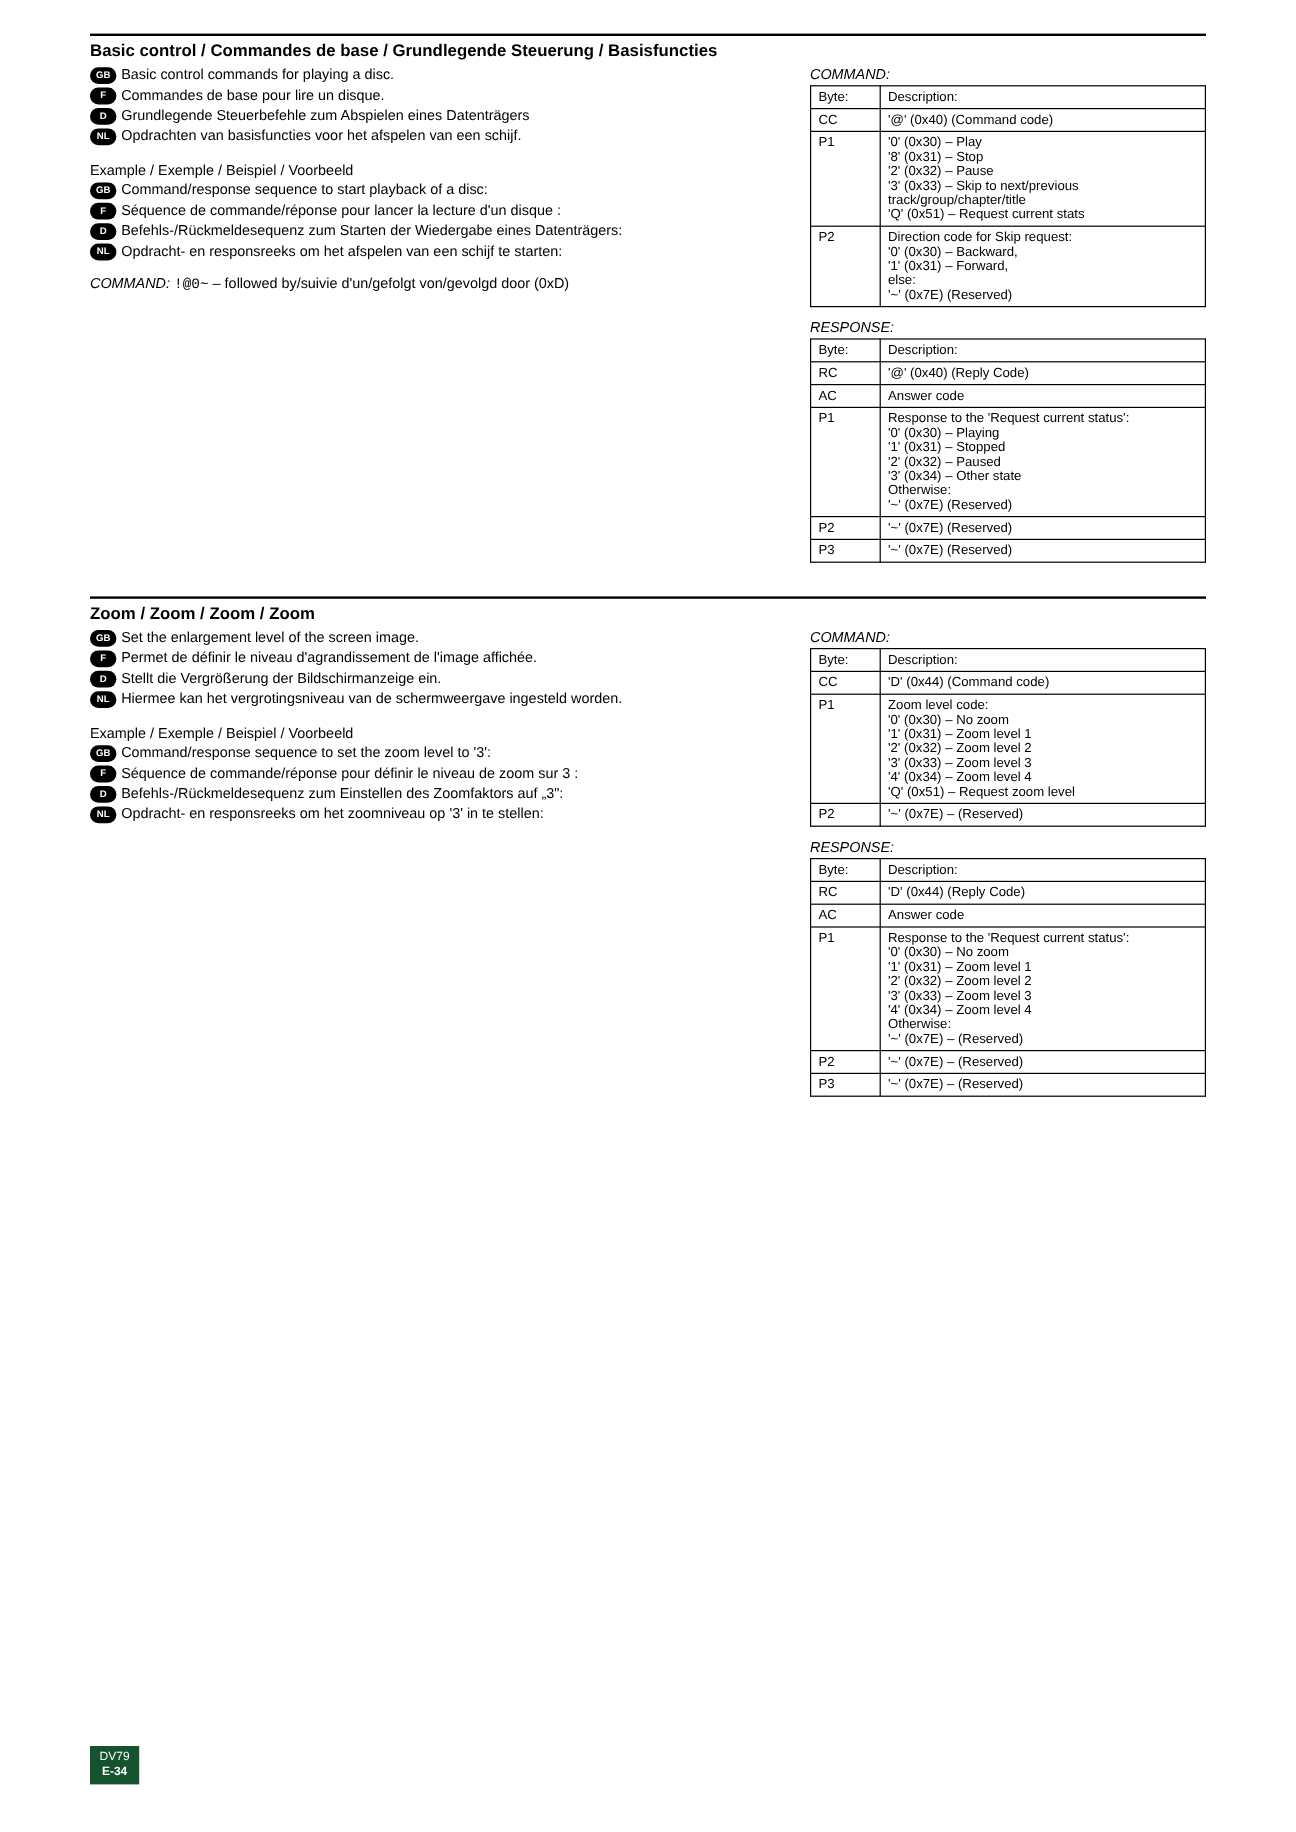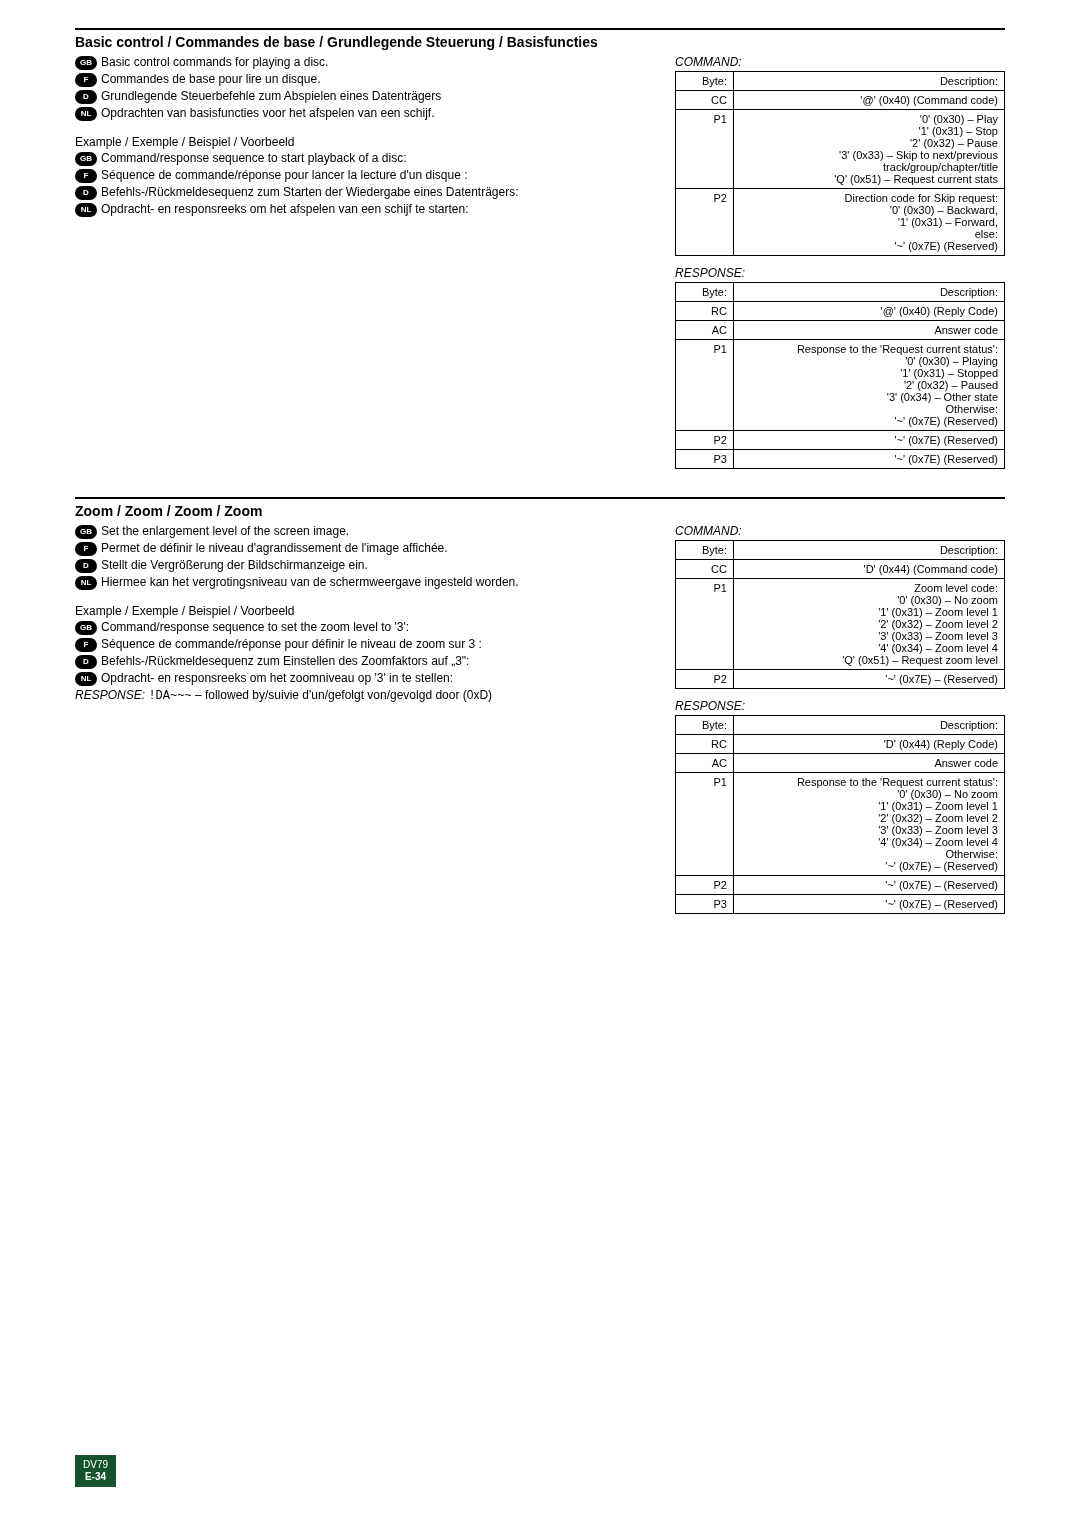--- a/index.html
+++ b/index.html
@@ -36,21 +36,21 @@
   .tbl-title { font-style: italic; margin: 2px 0 2px 0; font-size:12px; }
   table.spec {
     width: 100%;
     border-collapse: collapse;
     font-size: 11px;
     margin-bottom: 10px;
   }
   table.spec td, table.spec th {
     border: 1px solid #000;
     padding: 3px 6px;
-    text-align: right;
+    text-align: left;
     vertical-align: top;
   }
   .page-badge {
     position: absolute;
     left: 75px;
     bottom: 40px;
     background:#14532d; color:#fff;
     padding: 4px 8px;
     font-size: 10px;
     line-height: 12px;
@@ -95,39 +95,44 @@
       </div>
     <div class="lang-line">
         <span class="badge">D</span>
         <span>Befehls-/Rückmeldesequenz zum Starten der Wiedergabe eines Datenträgers:</span>
       </div>
     <div class="lang-line">
         <span class="badge">NL</span>
         <span>Opdracht- en responsreeks om het afspelen van een schijf te starten:</span>
       </div>
 
+    <div style="margin-top:12px">
+      <span class="mono-italic">COMMAND:</span>
+      <span class="mono">!@0~</span>
+      <span> – followed by/suivie d'un/gefolgt von/gevolgd door (0xD)</span>
+    </div>
   </div>
 
   <div class="right-col">
     <div class="tbl-title">COMMAND:</div>
     <table class="spec">
       <tbody>
           <tr>
             <td style="width:45px">Byte:</td>
             <td>Description:</td>
           </tr>
       <tr>
             <td>CC</td>
             <td>'@' (0x40) (Command code)</td>
           </tr>
       <tr>
             <td>P1</td>
           <td>
             <div>'0' (0x30) – Play</div>
-            <div>'1' (0x31) – Stop</div>
+            <div>'8' (0x31) – Stop</div>
             <div>'2' (0x32) – Pause</div>
             <div>'3' (0x33) – Skip to next/previous track/group/chapter/title</div>
             <div>'Q' (0x51) – Request current stats</div>
           </td>
           </tr>
       <tr>
             <td>P2</td>
           <td>
             <div>Direction code for Skip request:</div>
             <div>'0' (0x30) – Backward,</div>
@@ -212,25 +217,20 @@
       </div>
     <div class="lang-line">
         <span class="badge">D</span>
         <span>Befehls-/Rückmeldesequenz zum Einstellen des Zoomfaktors auf „3":</span>
       </div>
     <div class="lang-line">
         <span class="badge">NL</span>
         <span>Opdracht- en responsreeks om het zoomniveau op '3' in te stellen:</span>
       </div>
 
-    <div>
-      <span class="mono-italic">RESPONSE:</span>
-      <span class="mono">!DA~~~</span>
-      <span> – followed by/suivie d'un/gefolgt von/gevolgd door (0xD)</span>
-    </div>
   </div>
 
   <div class="right-col">
     <div class="tbl-title">COMMAND:</div>
     <table class="spec">
       <tbody>
           <tr>
             <td style="width:45px">Byte:</td>
             <td>Description:</td>
           </tr>

